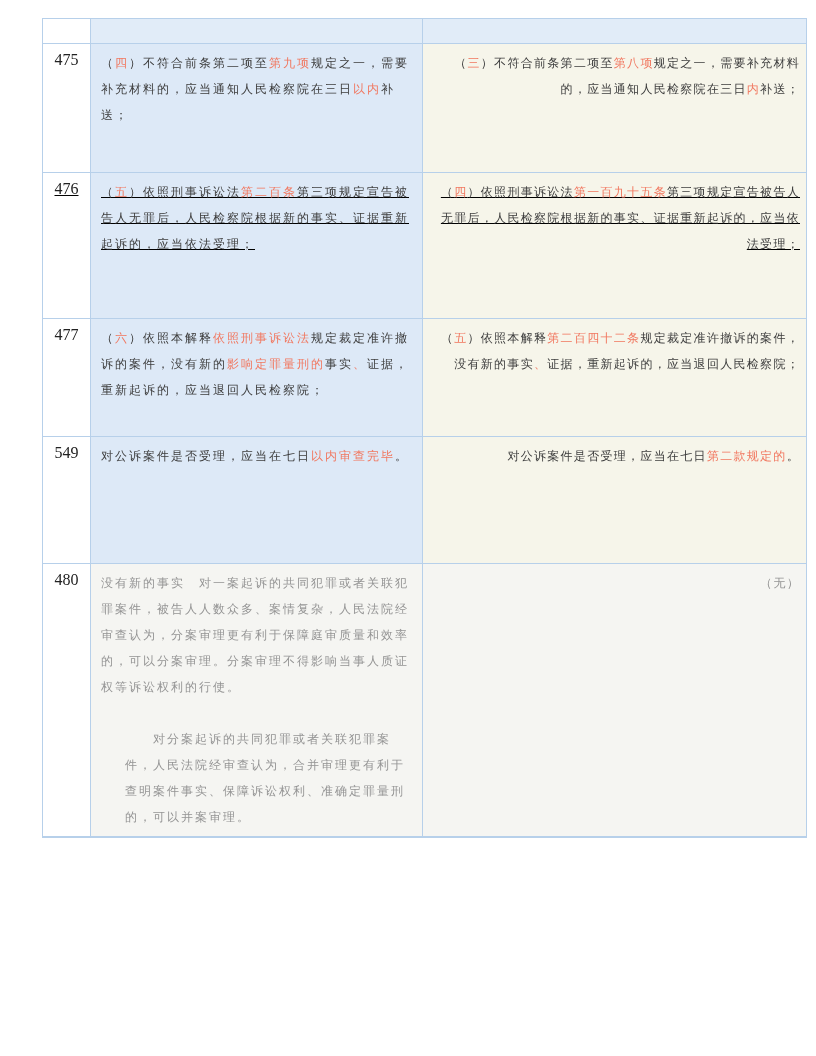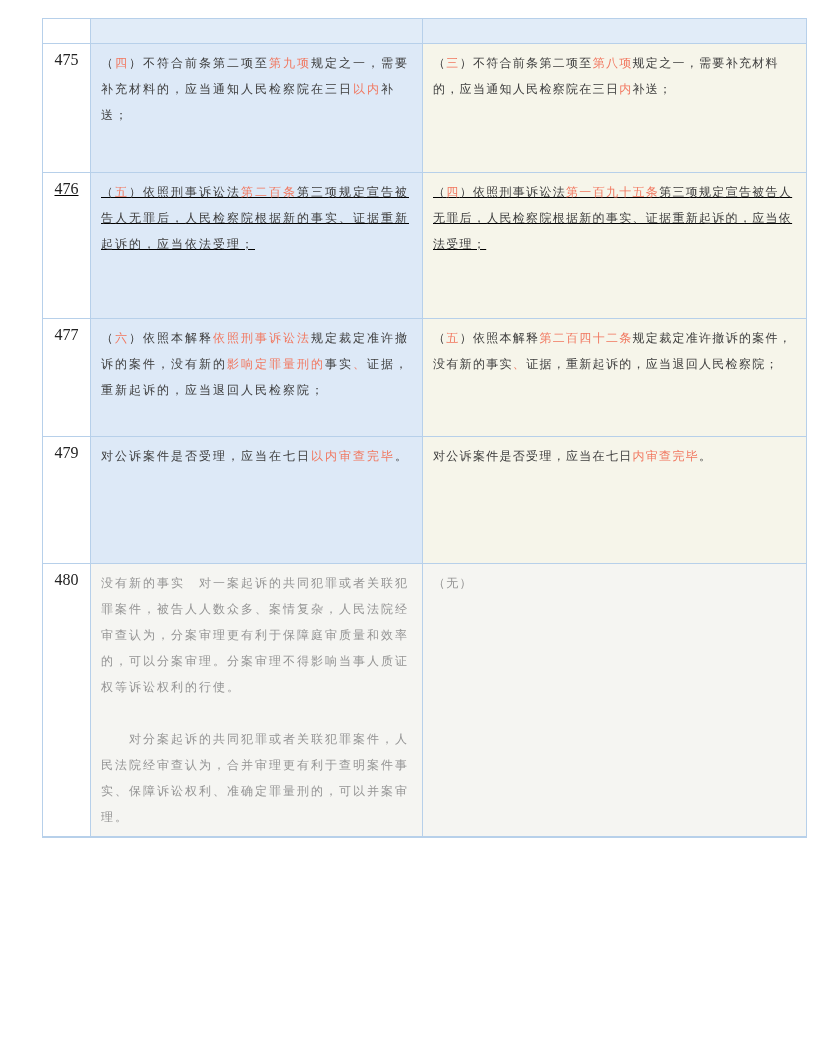--- a/index.html
+++ b/index.html
@@ -28,29 +28,29 @@
   tbody tr:nth-child(3){height:118px;}
   tbody tr:nth-child(4){height:127px;}
   tbody tr:nth-child(5){height:93px;}
   tbody tr:nth-child(6){height:321px;font-family:Liberation Mono, monospace;}
   td.num{
     background:#ffffff;text-align:center;font-size:16px;color:var(--num);
     padding-top:7px;letter-spacing:0;
   }
   td.cell{font-size:12px;line-height:26px;color:var(--text);}
   td.cell-old{background:var(--old-bg);}
-  td.cell-new{background:var(--new-bg);}
+  td.cell-new{background:var(--new-bg);text-align:right;}
   td.cell .txt{padding:6px 8px 6px 10px;}
   td.cell-old .txt{letter-spacing:2px;}
   td.cell-new .txt{letter-spacing:1.3px;padding-right:6px;}
   .red{color:var(--red);}
   tr.muted td.cell-old,tr.muted td.cell-new{background:var(--muted-bg);}
   tr.muted td.cell{color:var(--muted-text);}
   .para{margin:0;}
-  .para.indent{text-indent:28px;margin-top:26px;}
+  .para.indent{text-indent:28px;margin-top:26px;margin-left:24px;}
 </style>
 </head>
 <body>
 
 <table class="diff">
   <colgroup>
     <col class="c-num">
     <col class="c-old">
     <col class="c-new">
   </colgroup>
@@ -83,26 +83,26 @@
       <tr>
         <td class="num">477</td>
         <td class="cell cell-old">
           <div class="txt"><span>（</span><span class="red">六</span><span>）依照本解释</span><span class="red">依照刑事诉讼法</span><span>规定裁定准许撤诉的案件，没有新的</span><span class="red">影响定罪量刑的</span><span>事实</span><span class="red">、</span><span>证据，重新起诉的，应当退回人民检察院；</span></div>
         </td>
         <td class="cell cell-new">
           <div class="txt"><span>（</span><span class="red">五</span><span>）依照本解释</span><span class="red">第二百四十二条</span><span>规定裁定准许撤诉的案件，没有新的事实</span><span class="red">、</span><span>证据，重新起诉的，应当退回人民检察院；</span></div>
         </td>
       </tr>
       <tr>
-        <td class="num">479</td>
+        <td class="num">549</td>
         <td class="cell cell-old">
           <div class="txt"><span>对公诉案件是否受理，应当在七日</span><span class="red">以内审查完毕</span><span>。</span></div>
         </td>
         <td class="cell cell-new">
-          <div class="txt"><span>对公诉案件是否受理，应当在七日</span><span class="red">内审查完毕</span><span>。</span></div>
+          <div class="txt"><span>对公诉案件是否受理，应当在七日</span><span class="red">第二款规定的</span><span>。</span></div>
         </td>
       </tr>
       <tr class="muted">
         <td class="num">480</td>
         <td class="cell cell-old">
           <div class="txt">
             <div class="para">没有新的事实　对一案起诉的共同犯罪或者关联犯罪案件，被告人人数众多、案情复杂，人民法院经审查认为，分案审理更有利于保障庭审质量和效率的，可以分案审理。分案审理不得影响当事人质证权等诉讼权利的行使。</div>
             <div class="para indent">对分案起诉的共同犯罪或者关联犯罪案件，人民法院经审查认为，合并审理更有利于查明案件事实、保障诉讼权利、准确定罪量刑的，可以并案审理。</div>
           </div>
         </td>

